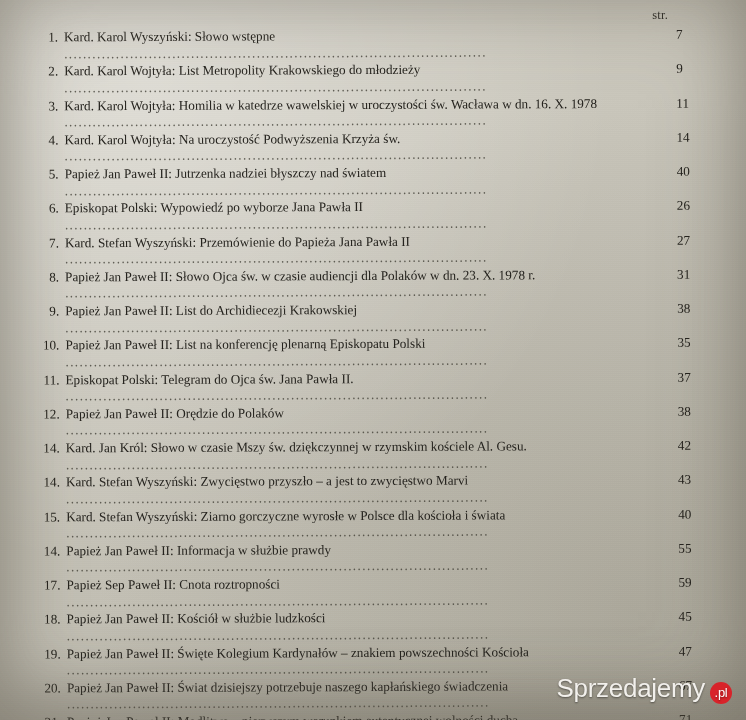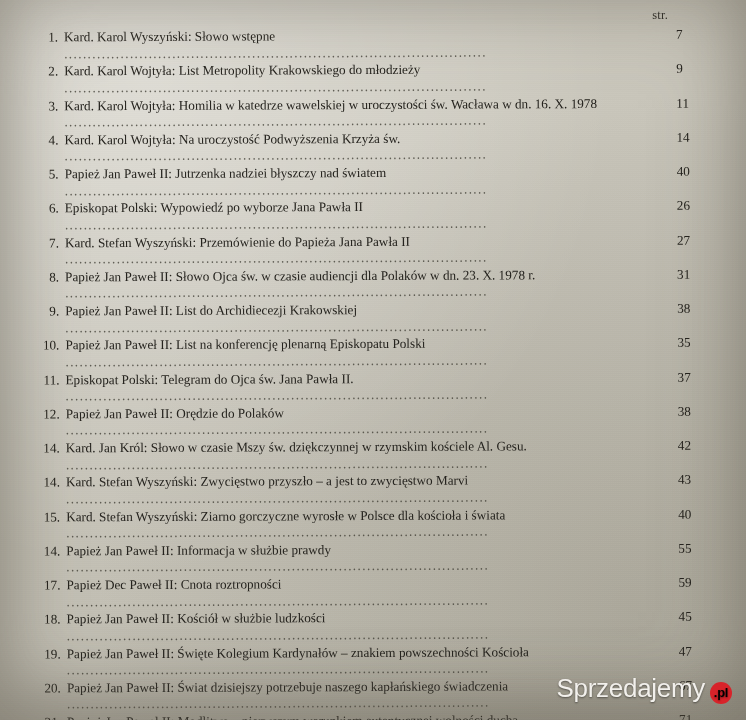--- a/index.html
+++ b/index.html
@@ -120,26 +120,26 @@
     letter-spacing: -0.3px;
     display: flex;
     align-items: center;
     gap: 3px;
   }
   .watermark .pl {
     display: inline-flex;
     align-items: center;
     justify-content: center;
     background: #d8232a;
-    color: #000000;
+    color: #ffffff;
     font-size: 13px;
     width: 22px;
     height: 22px;
     border-radius: 50%;
-    font-weight: bold;
+    font-weight: normal;
     margin-left: 2px;
     position: relative;
     top: 4px;
   }
 </style>
 </head>
 <body>
 
 <div class="page">
 
@@ -221,21 +221,21 @@
         <span class="body"><span class="title">Kard. Stefan Wyszyński: Ziarno gorczyczne wyrosłe w Polsce dla kościoła i świata</span><span class="dots"> ..........................................................................................</span></span>
         <span class="page-no">40</span>
       </div>
       <div class="entry">
         <span class="num">14.</span>
         <span class="body"><span class="title">Papież Jan Paweł II: Informacja w służbie prawdy</span><span class="dots"> ..........................................................................................</span></span>
         <span class="page-no">55</span>
       </div>
       <div class="entry">
         <span class="num">17.</span>
-        <span class="body"><span class="title">Papież Dec Paweł II: Cnota roztropności</span><span class="dots"> ..........................................................................................</span></span>
+        <span class="body"><span class="title">Papież Sep Paweł II: Cnota roztropności</span><span class="dots"> ..........................................................................................</span></span>
         <span class="page-no">59</span>
       </div>
       <div class="entry">
         <span class="num">18.</span>
         <span class="body"><span class="title">Papież Jan Paweł II: Kościół w służbie ludzkości</span><span class="dots"> ..........................................................................................</span></span>
         <span class="page-no">45</span>
       </div>
       <div class="entry">
         <span class="num">19.</span>
         <span class="body"><span class="title">Papież Jan Paweł II: Święte Kolegium Kardynałów – znakiem powszechności Kościoła</span><span class="dots"> ..........................................................................................</span></span>

